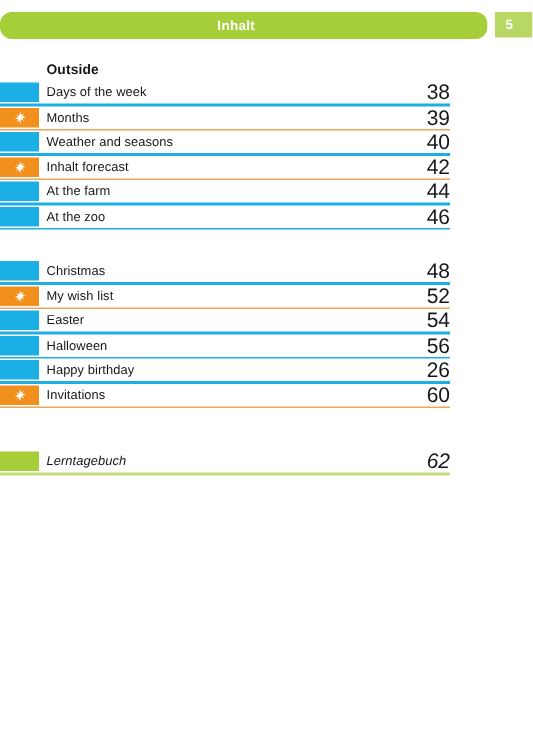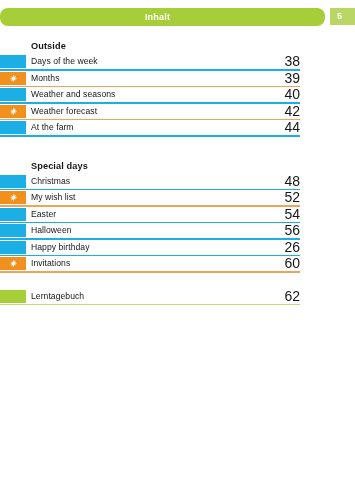--- a/index.html
+++ b/index.html
@@ -66,21 +66,21 @@
   
   .content {
     position: absolute;
     top: 38px;
     left: 0;
     width: 355px;
   }
 
   .section { position: relative; }
   .section + .section { margin-top: 20px; }
-  .section.tail { margin-top: 16px; }
+  .section.tail { margin-top: 28px; font-style: italic; }
 
   .section-heading {
     font-size: 9.2px;
     font-weight: bold;
     color: #15171a;
     padding-left: 31px;
     height: 17px;
     line-height: 17px;
     letter-spacing: .1px;
   }
@@ -184,33 +184,38 @@
           <div class="row-rule blue"></div>
         </div>
         <div class="row">
           <div class="row-swatch orange">
             <span>
               <svg class="star-icon" viewBox="0 0 24 24" aria-hidden="true">
                 <path fill="#ffffff" d="M12 1.2l1.9 6.2 5.1-3.4-3.4 5.1 6.2 1.9-6.2 1.9 3.4 5.1-5.1-3.4L12 22.8l-1.9-6.2-5.1 3.4 3.4-5.1L2.2 13l6.2-1.9-3.4-5.1 5.1 3.4z"></path>
               </svg>
             </span>
           </div>
-          <div class="row-label">Weather forecast</div>
+          <div class="row-label">Inhalt forecast</div>
           <div class="row-page">42</div>
           <div class="row-rule orange"></div>
         </div>
         <div class="row">
           <div class="row-swatch blue"></div>
           <div class="row-label">At the farm</div>
           <div class="row-page">44</div>
           <div class="row-rule blue"></div>
         </div>
+        <div class="row">
+          <div class="row-swatch blue"></div>
+          <div class="row-label">At the zoo</div>
+          <div class="row-page">46</div>
+          <div class="row-rule blue"></div>
+        </div>
       </div>
       <div class="section">
-        <div class="section-heading">Special days</div>
         <div class="row">
           <div class="row-swatch blue"></div>
           <div class="row-label">Christmas</div>
           <div class="row-page">48</div>
           <div class="row-rule blue"></div>
         </div>
         <div class="row">
           <div class="row-swatch orange">
             <span>
               <svg class="star-icon" viewBox="0 0 24 24" aria-hidden="true">

